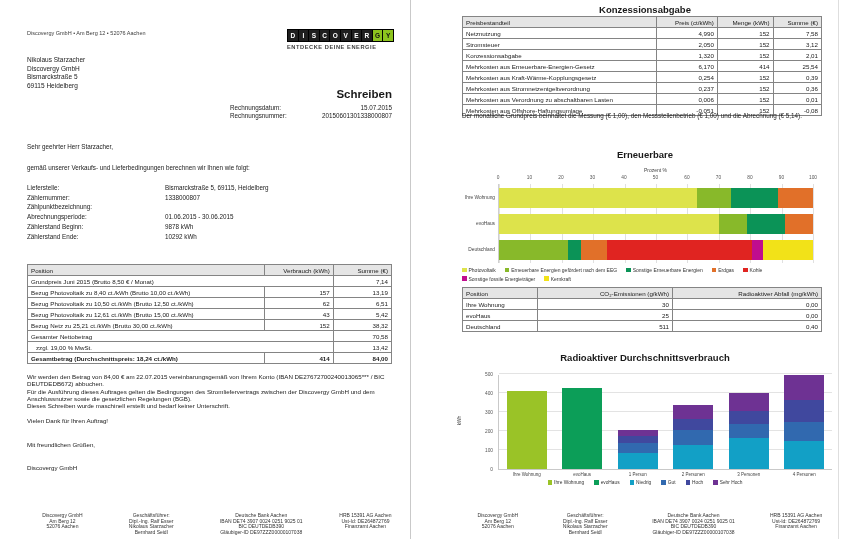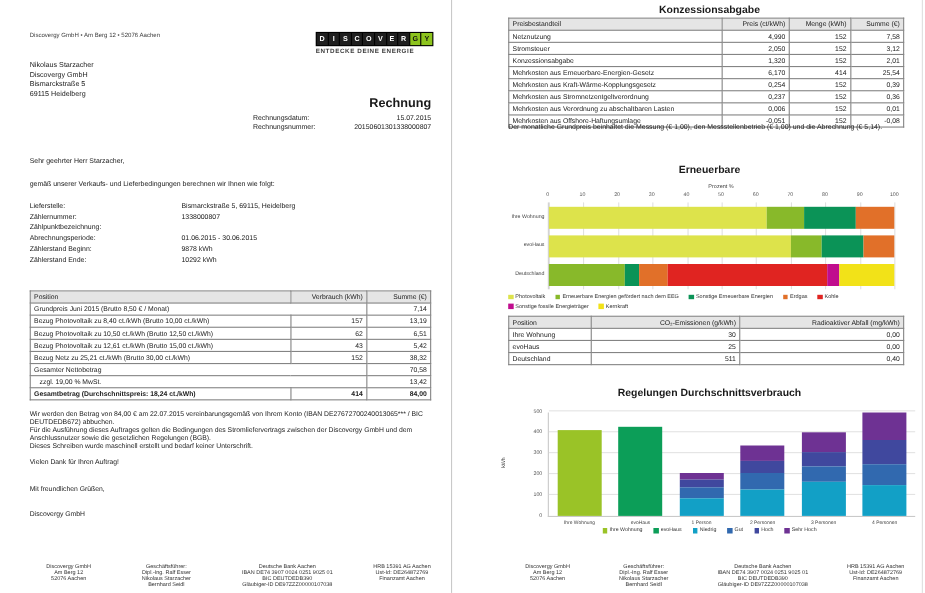--- a/index.html
+++ b/index.html
@@ -102,21 +102,21 @@
     <div class="logo-tagline">ENTDECKE DEINE ENERGIE</div>
   </div>
 
   <div class="abs recipient">
       <div>Nikolaus Starzacher</div>
       <div>Discovergy GmbH</div>
       <div>Bismarckstraße 5</div>
       <div>69115 Heidelberg</div>
     </div>
 
-  <div class="abs doc-title">Rechnung</div>
+  <div class="abs doc-title">Schreiben</div>
   <div class="abs meta">
       <div class="meta-row">
         <span>Rechnungsdatum:</span>
         <span class="mv">15.07.2015</span>
       </div>
       <div class="meta-row">
         <span>Rechnungsnummer:</span>
         <span class="mv">20150601301338000807</span>
       </div>
     </div>
@@ -428,21 +428,21 @@
           </tr>
           <tr>
             <td>Deutschland</td>
             <td class="num">511</td>
             <td class="num">0,40</td>
           </tr>
         </tbody>
     </table>
   </div>
 
-  <div class="abs sec-title" style="top:352px;">Regelungen Durchschnittsverbrauch</div>
+  <div class="abs sec-title" style="top:352px;">Radioaktiver Durchschnittsverbrauch</div>
 
   <div class="abs mon-chart">
     <div class="mon-ylabel">kWh</div>
     <div>
         <div class="mon-ytick" style="top: 101px;">0</div>
         <div class="mon-ytick" style="top: 82px;">100</div>
         <div class="mon-ytick" style="top: 63px;">200</div>
         <div class="mon-ytick" style="top: 44px;">300</div>
         <div class="mon-ytick" style="top: 25px;">400</div>
         <div class="mon-ytick" style="top: 6px;">500</div>

